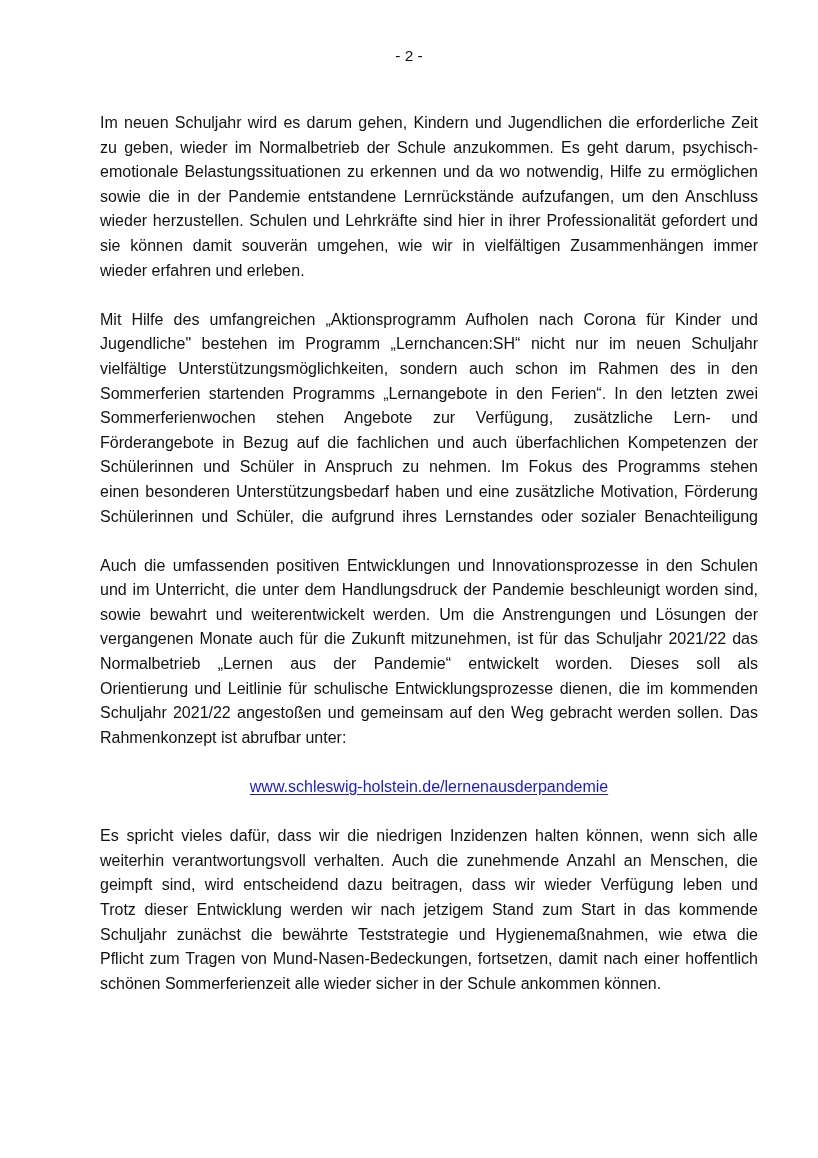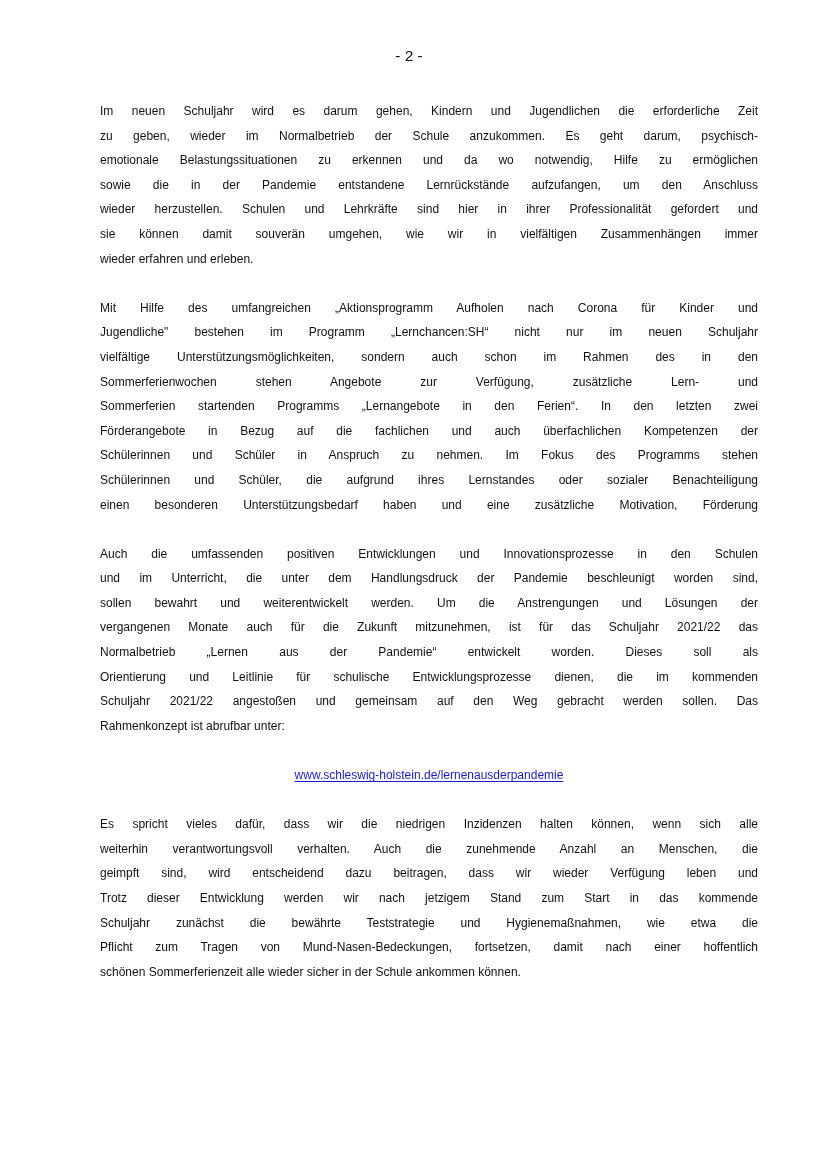--- a/index.html
+++ b/index.html
@@ -20,23 +20,23 @@
       top: 46px;
       left: 0;
       width: 818px;
       text-align: center;
       font-size: 15.5px;
       line-height: 20px;
     }
     .body {
       position: absolute;
       left: 100px;
-      top: 99px;
+      top: 111px;
       width: 658px;
-      font-size: 12px;
+      font-size: 16px;
       line-height: 24.6px;
     }
     .para {
       margin: 0 0 24.6px 0;
     }
     .line {
       display: block;
       text-align: justify;
       text-align-last: justify;
       white-space: nowrap;
@@ -72,32 +72,32 @@
     <span class="line">sowie die in der Pandemie entstandene Lernrückstände aufzufangen, um den Anschluss</span>
     <span class="line">wieder herzustellen. Schulen und Lehrkräfte sind hier in ihrer Professionalität gefordert und</span>
     <span class="line">sie können damit souverän umgehen, wie wir in vielfältigen Zusammenhängen immer</span>
     <span class="line last">wieder erfahren und erleben.</span>
   </p>
 
   <p class="para">
     <span class="line">Mit Hilfe des umfangreichen „Aktionsprogramm Aufholen nach Corona für Kinder und</span>
     <span class="line">Jugendliche" bestehen im Programm „Lernchancen:SH“ nicht nur im neuen Schuljahr</span>
     <span class="line">vielfältige Unterstützungsmöglichkeiten, sondern auch schon im Rahmen des in den</span>
+    <span class="line">Sommerferien startenden Programms „Lernangebote in den Ferien“. In den letzten zwei</span>
     <span class="line">Sommerferienwochen stehen Angebote zur Verfügung, zusätzliche Lern- und</span>
-    <span class="line">Sommerferien startenden Programms „Lernangebote in den Ferien“. In den letzten zwei</span>
     <span class="line">Förderangebote in Bezug auf die fachlichen und auch überfachlichen Kompetenzen der</span>
     <span class="line">Schülerinnen und Schüler in Anspruch zu nehmen. Im Fokus des Programms stehen</span>
+    <span class="line">einen besonderen Unterstützungsbedarf haben und eine zusätzliche Motivation, Förderung</span>
     <span class="line">Schülerinnen und Schüler, die aufgrund ihres Lernstandes oder sozialer Benachteiligung</span>
-    <span class="line">einen besonderen Unterstützungsbedarf haben und eine zusätzliche Motivation, Förderung</span>
   </p>
 
   <p class="para">
     <span class="line">Auch die umfassenden positiven Entwicklungen und Innovationsprozesse in den Schulen</span>
     <span class="line">und im Unterricht, die unter dem Handlungsdruck der Pandemie beschleunigt worden sind,</span>
-    <span class="line">sollen bewahrt und weiterentwickelt werden. Um die Anstrengungen und Lösungen der</span>
+    <span class="line">sowie bewahrt und weiterentwickelt werden. Um die Anstrengungen und Lösungen der</span>
     <span class="line">vergangenen Monate auch für die Zukunft mitzunehmen, ist für das Schuljahr 2021/22 das</span>
     <span class="line">Normalbetrieb „Lernen aus der Pandemie“ entwickelt worden. Dieses soll als</span>
     <span class="line">Orientierung und Leitlinie für schulische Entwicklungsprozesse dienen, die im kommenden</span>
     <span class="line">Schuljahr 2021/22 angestoßen und gemeinsam auf den Weg gebracht werden sollen. Das</span>
     <span class="line last">Rahmenkonzept ist abrufbar unter:</span>
   </p>
 
   <div class="link-row">
     <a class="link">www.schleswig-holstein.de/lernenausderpandemie</a>
   </div>

